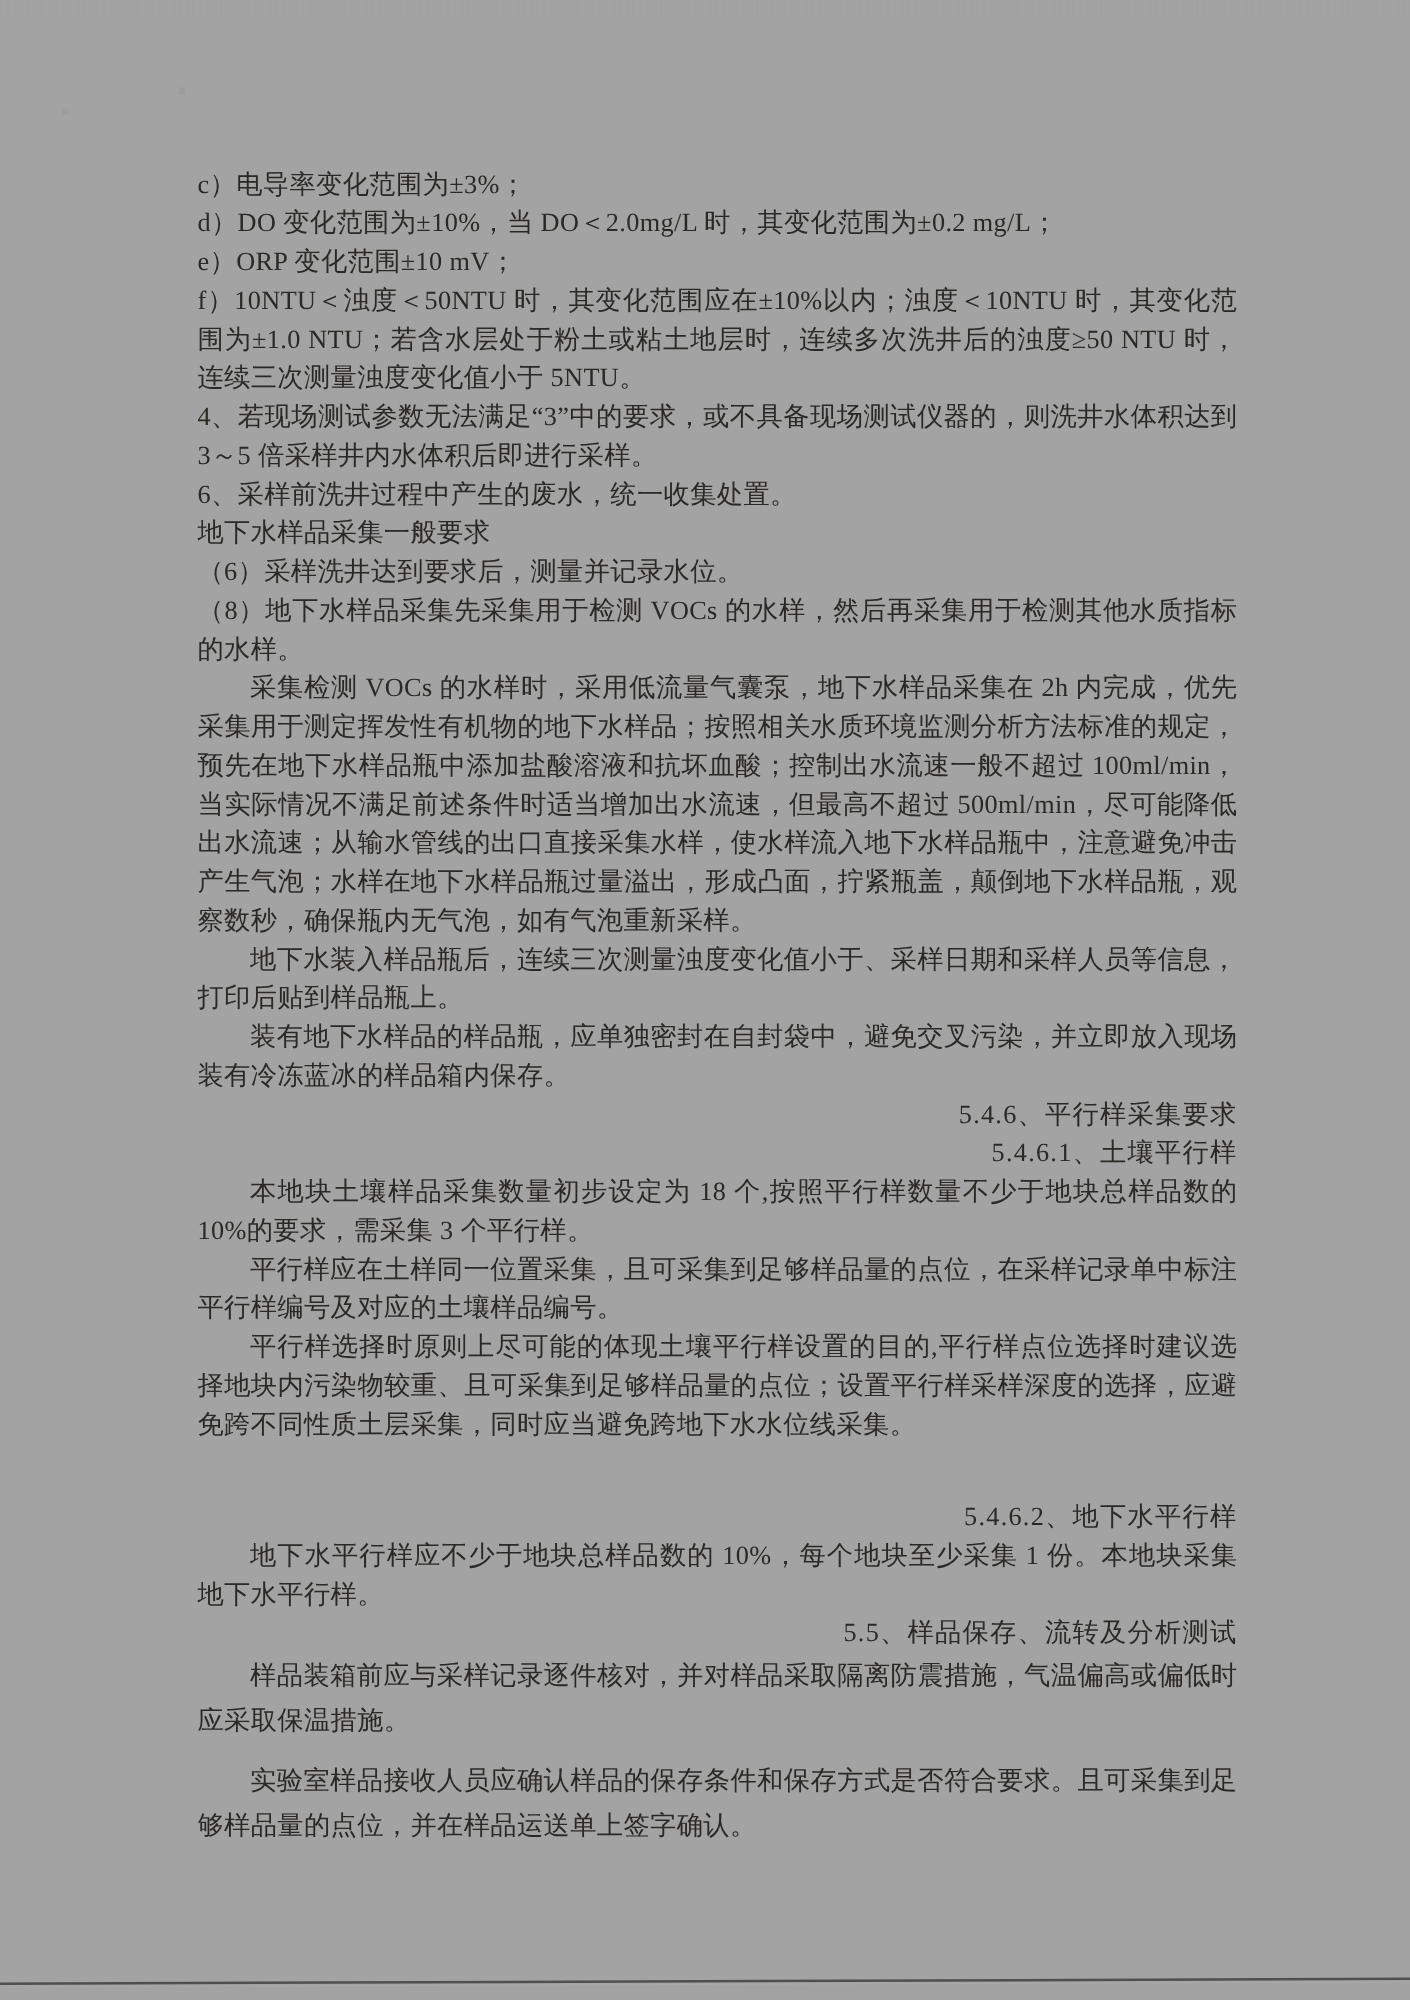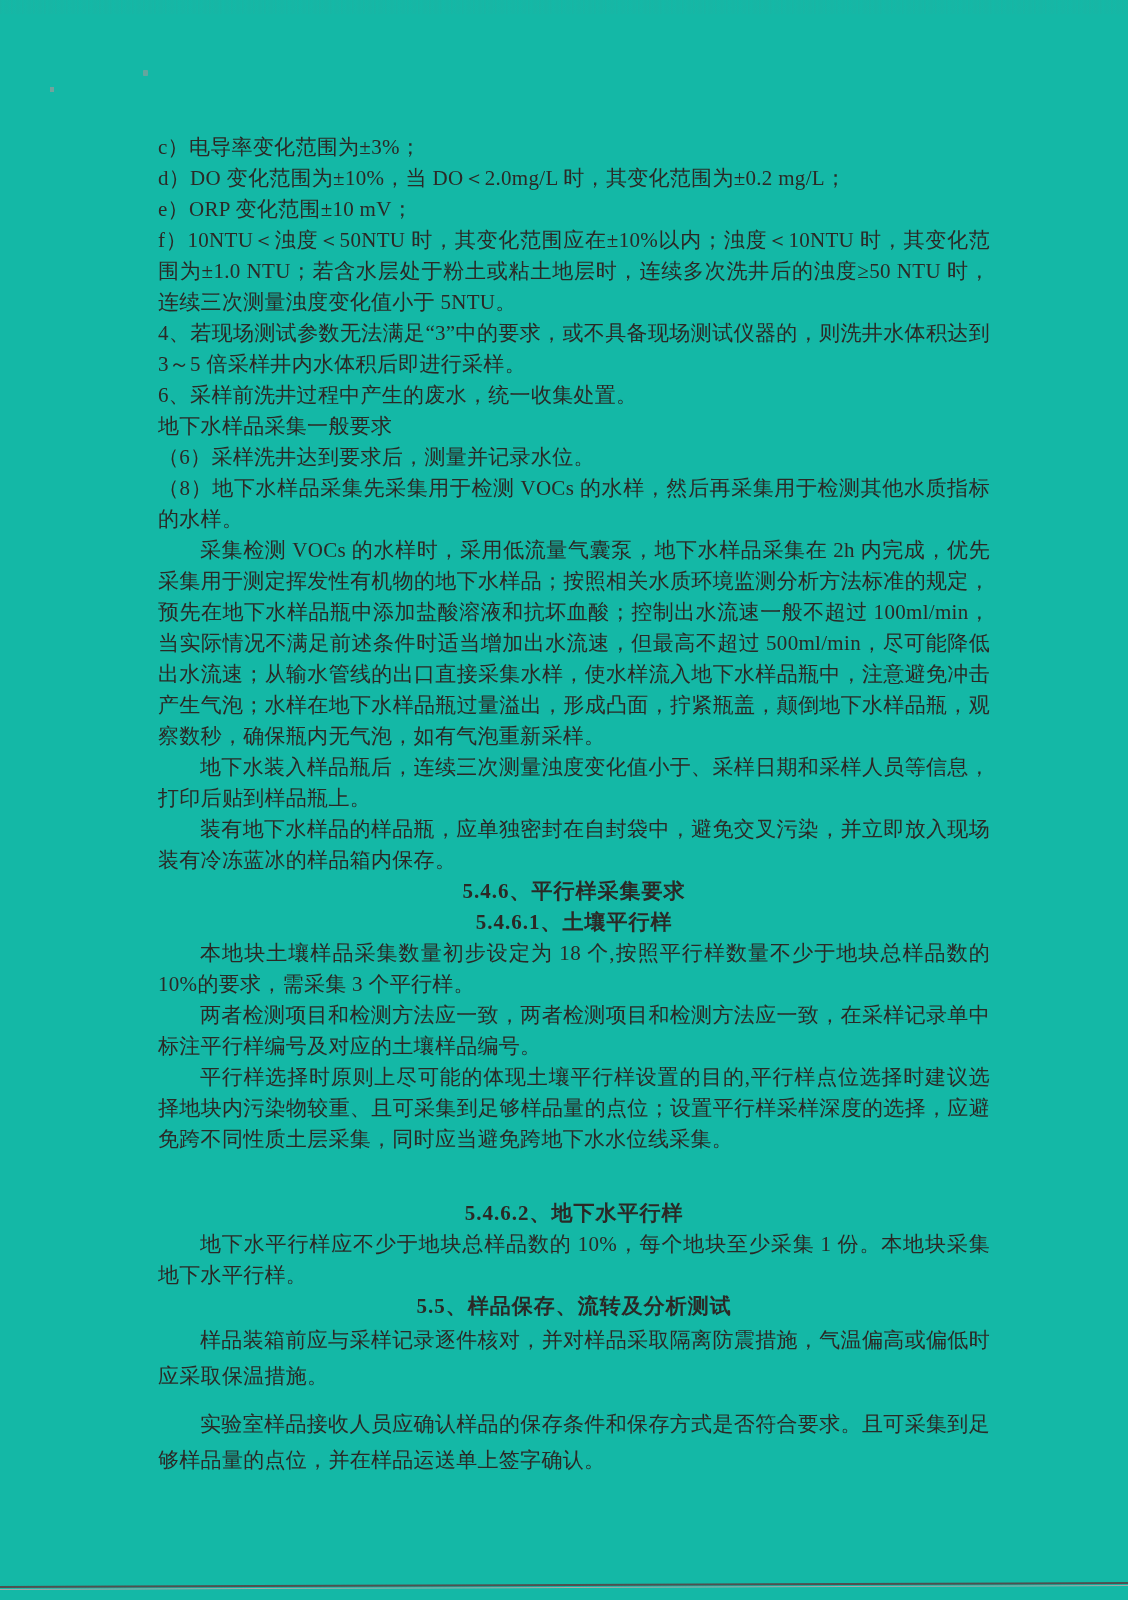--- a/index.html
+++ b/index.html
@@ -5,21 +5,21 @@
   html, body {
     margin: 0;
     padding: 0;
     background: #e8e8e8;
   }
   .page {
     position: relative;
     width: 1128px;
     height: 1600px;
     margin: 0 auto;
-    background: #14b8a6;
+    background: #a3a3a3;
     overflow: hidden;
     font-family: "Liberation Serif", "DejaVu Serif", serif;
     color: #2b2926;
   }
   
   .scan-noise-top {
     position: absolute;
     left: 0; top: 0;
     width: 100%; height: 14px;
     background: repeating-linear-gradient(90deg,
@@ -33,23 +33,23 @@
     top: 132px;
     width: 832px;
     font-size: 21px;
     line-height: 31px;
     text-align: justify;
     letter-spacing: 0.3px;
   }
   .para { margin: 0; }
   .para.indent { text-indent: 2em; }
   .para.heading {
-    font-weight: bold;
+    font-weight: normal;
     letter-spacing: 1px;
-    text-align: center;
+    text-align: right;
   }
   .para.loose { line-height: 36px; }
   .para.gap-large { margin-top: 43px; }
   .para.gap-small { margin-top: 12px; }
   
   .scan-line {
     position: absolute;
     left: -4px;
     top: 1586px;
     width: 1140px;
@@ -89,21 +89,21 @@
       <p class="para">6、采样前洗井过程中产生的废水，统一收集处置。</p>
       <p class="para">地下水样品采集一般要求</p>
       <p class="para">（6）采样洗井达到要求后，测量并记录水位。</p>
       <p class="para">（8）地下水样品采集先采集用于检测 VOCs 的水样，然后再采集用于检测其他水质指标的水样。</p>
       <p class="para indent">采集检测 VOCs 的水样时，采用低流量气囊泵，地下水样品采集在 2h 内完成，优先采集用于测定挥发性有机物的地下水样品；按照相关水质环境监测分析方法标准的规定，预先在地下水样品瓶中添加盐酸溶液和抗坏血酸；控制出水流速一般不超过 100ml/min，当实际情况不满足前述条件时适当增加出水流速，但最高不超过 500ml/min，尽可能降低出水流速；从输水管线的出口直接采集水样，使水样流入地下水样品瓶中，注意避免冲击产生气泡；水样在地下水样品瓶过量溢出，形成凸面，拧紧瓶盖，颠倒地下水样品瓶，观察数秒，确保瓶内无气泡，如有气泡重新采样。</p>
       <p class="para indent">地下水装入样品瓶后，连续三次测量浊度变化值小于、采样日期和采样人员等信息，打印后贴到样品瓶上。</p>
       <p class="para indent">装有地下水样品的样品瓶，应单独密封在自封袋中，避免交叉污染，并立即放入现场装有冷冻蓝冰的样品箱内保存。</p>
       <p class="para heading">5.4.6、平行样采集要求</p>
       <p class="para heading">5.4.6.1、土壤平行样</p>
       <p class="para indent">本地块土壤样品采集数量初步设定为 18 个,按照平行样数量不少于地块总样品数的 10%的要求，需采集 3 个平行样。</p>
-      <p class="para indent">两者检测项目和检测方法应一致，两者检测项目和检测方法应一致，在采样记录单中标注平行样编号及对应的土壤样品编号。</p>
+      <p class="para indent">平行样应在土样同一位置采集，且可采集到足够样品量的点位，在采样记录单中标注平行样编号及对应的土壤样品编号。</p>
       <p class="para indent">平行样选择时原则上尽可能的体现土壤平行样设置的目的,平行样点位选择时建议选择地块内污染物较重、且可采集到足够样品量的点位；设置平行样采样深度的选择，应避免跨不同性质土层采集，同时应当避免跨地下水水位线采集。</p>
       <p class="para heading gap-large">5.4.6.2、地下水平行样</p>
       <p class="para indent">地下水平行样应不少于地块总样品数的 10%，每个地块至少采集 1 份。本地块采集地下水平行样。</p>
       <p class="para heading">5.5、样品保存、流转及分析测试</p>
       <p class="para indent loose">样品装箱前应与采样记录逐件核对，并对样品采取隔离防震措施，气温偏高或偏低时应采取保温措施。</p>
       <p class="para indent loose gap-small">实验室样品接收人员应确认样品的保存条件和保存方式是否符合要求。且可采集到足够样品量的点位，并在样品运送单上签字确认。</p>
     </div>
   <div class="scan-line"></div>
   <div class="scan-line-shadow"></div>
 </div>

